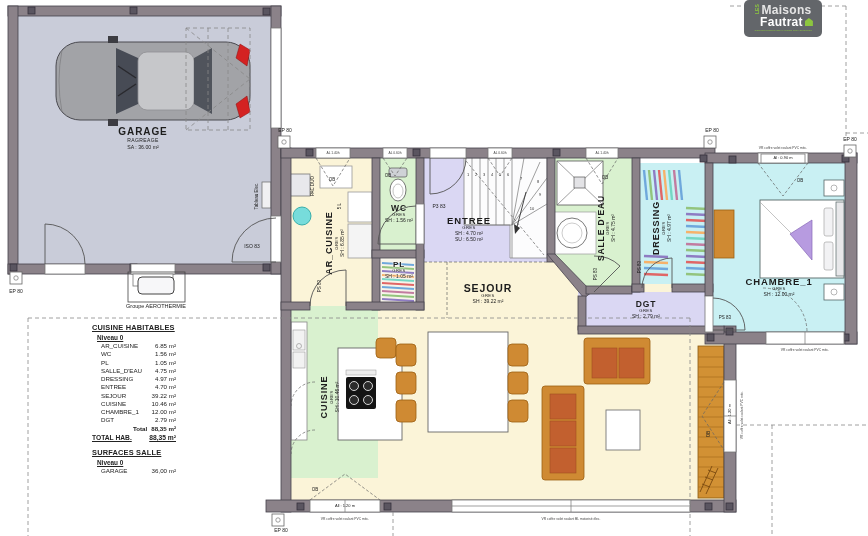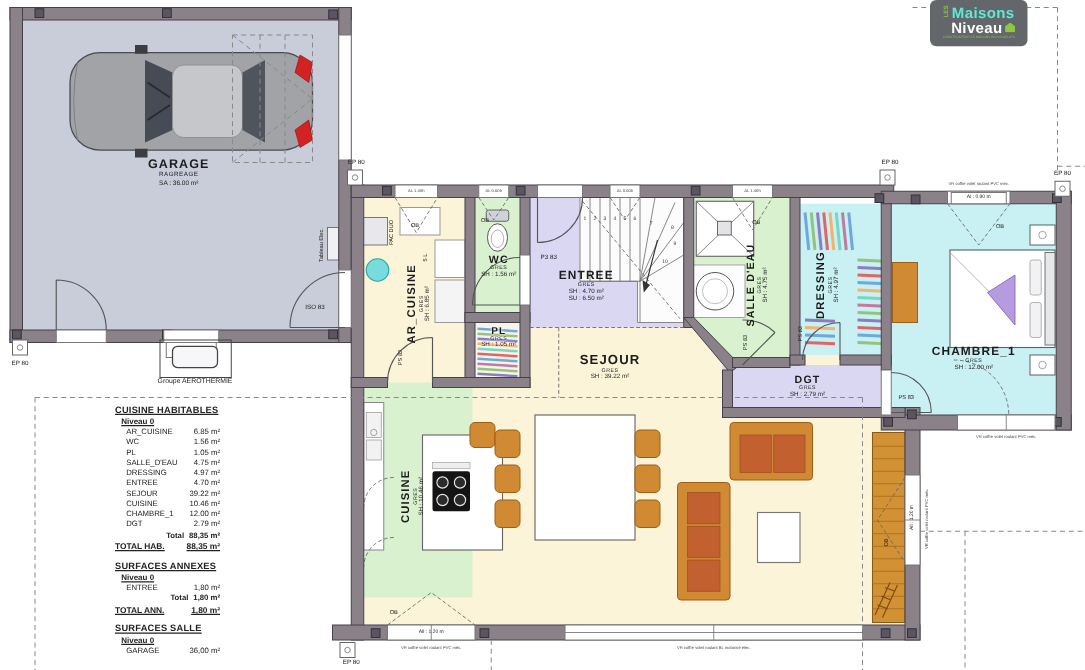--- a/index.html
+++ b/index.html
@@ -37,21 +37,21 @@
   .t-level{font-size:6.4px;font-weight:bold;text-decoration:underline;margin:1px 0 1px 5px;}
   .t-row{display:flex;justify-content:space-between;font-size:6.2px;padding-left:9px;line-height:1.33;}
   .t-total{display:flex;justify-content:flex-end;gap:4px;font-size:6.2px;font-weight:bold;line-height:1.45;}
   .t-grand{display:flex;justify-content:space-between;font-size:6.7px;font-weight:bold;line-height:1.5;}
   .t-grand span{text-decoration:underline;}
 
   
   .logo{position:absolute;left:744px;top:0;width:78px;height:37px;background:#63666a;border-radius:5px;display:flex;flex-direction:column;align-items:center;justify-content:center;z-index:5;}
   .logo-row{display:flex;align-items:center;line-height:1;}
   .logo-les{color:#8dc63f;font-size:5px;font-weight:bold;transform:rotate(-90deg);width:7px;}
-  .logo-maisons{color:#5eead4;font-size:12px;font-weight:bold;letter-spacing:0.3px;}
+  .logo-maisons{color:#e5e5e5;font-size:12px;font-weight:bold;letter-spacing:0.3px;}
   .logo-fautrat{color:#fff;font-size:12px;font-weight:bold;letter-spacing:0.3px;margin-left:7px;}
   .logo-house{width:8px;height:8px;background:#8dc63f;clip-path:polygon(50% 0,100% 38%,100% 100%,0 100%,0 38%);margin-left:2px;}
   .logo-tagline{color:#8dc63f;font-size:6px;transform:scale(0.42);white-space:nowrap;margin-top:-1px;}
 </style>
 </head>
 <body>
 
 <div id="canvas">
 
 <svg class="plan" width="868" height="536" viewBox="0 0 868 536">
@@ -505,56 +505,38 @@
     <div class="t-total">
       <span>Total</span>
       <span>88,35 m²</span>
     </div>
     <div class="t-grand">
       <span>TOTAL HAB.</span>
       <span>88,35 m²</span>
     </div>
   </div>
 
-  <div>
-    <div class="t-title">SURFACES ANNEXES</div>
-    <div class="t-level">Niveau 0</div>
-    <div>
-          <div class="t-row">
-            <span class="t-name">ENTREE</span>
-            <span class="t-val">1,80 m²</span>
-          </div>
-        </div>
-    <div class="t-total">
-      <span>Total</span>
-      <span>1,80 m²</span>
-    </div>
-    <div class="t-grand">
-      <span>TOTAL ANN.</span>
-      <span>1,80 m²</span>
-    </div>
-  </div>
 
   <div>
     <div class="t-title">SURFACES SALLE</div>
     <div class="t-level">Niveau 0</div>
     <div>
           <div class="t-row">
             <span class="t-name">GARAGE</span>
             <span class="t-val">36,00 m²</span>
           </div>
         </div>
   </div>
 </div>
 
 <div class="logo">
   <div class="logo-row">
     <span class="logo-les">LES</span>
     <span class="logo-maisons">Maisons</span>
   </div>
   <div class="logo-row">
-    <span class="logo-fautrat">Niveau</span>
+    <span class="logo-fautrat">Fautrat</span>
     <span class="logo-house"></span>
   </div>
   <div class="logo-tagline">CONSTRUCTEUR DE MAISONS INDIVIDUELLES</div>
 </div>
 
 </div>
 
 </body></html>

